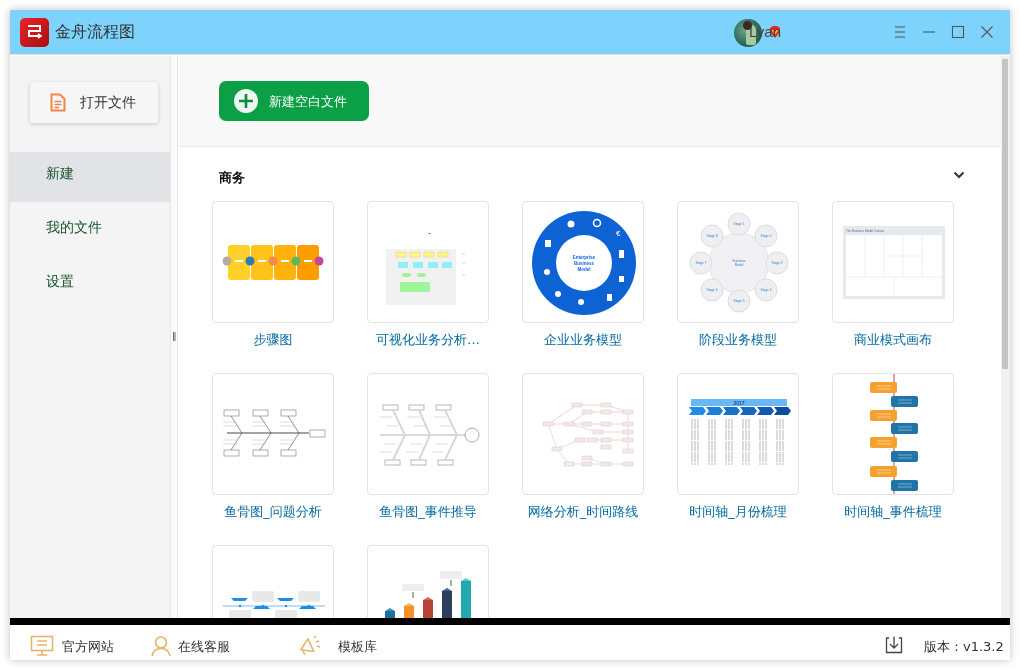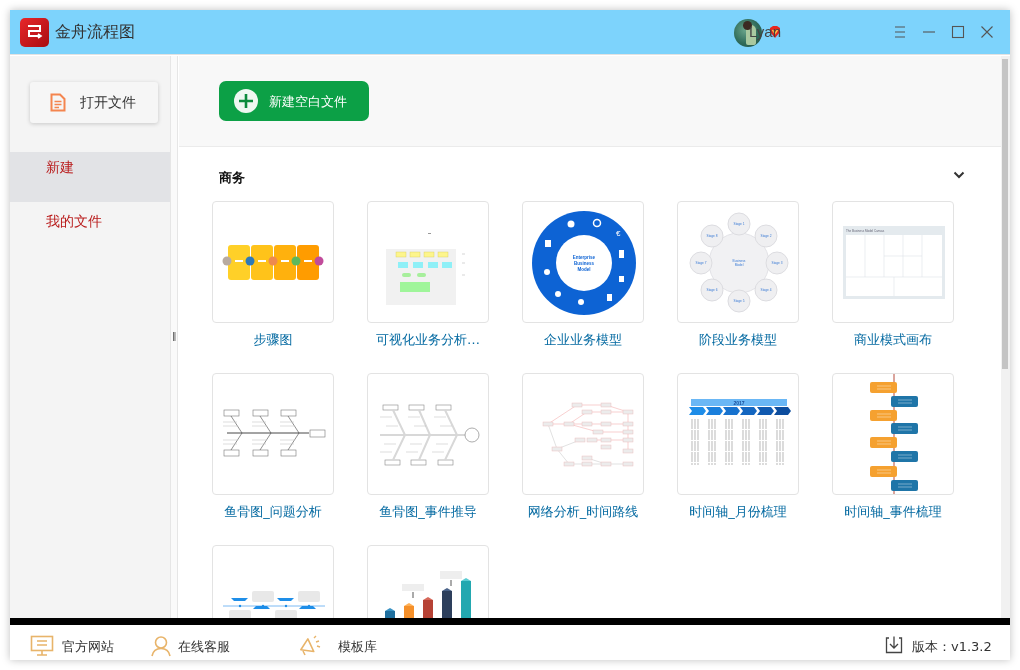--- a/index.html
+++ b/index.html
@@ -22,21 +22,21 @@
   .username { position: absolute; left: 739px; top: 13px; font-size: 15px; color: #444; font-family: "Liberation Sans", sans-serif; }
   .win-btn { position: absolute; top: 12px; width: 20px; height: 20px; }
   .win-btn svg { display: block; }
   
   .sidebar { position: absolute; left: 0; top: 46px; width: 160px; height: 562px; background: #f4f4f4; }
   .open-file-btn { position: absolute; left: 20px; top: 26px; width: 128px; height: 41px; background: #f6f6f6;
     border-radius: 3px; box-shadow: 0 1px 4px rgba(0,0,0,0.18); }
   .open-file-btn .icon { position: absolute; left: 20px; top: 11px; }
   .open-file-btn .label { position: absolute; left: 50px; top: 12px; font-size: 14px; color: #333; }
   .nav-item { position: absolute; left: 0; width: 160px; height: 50px; }
-  .nav-item .label { position: absolute; left: 36px; top: 7px; font-size: 14px; color: #b91c1c; }
+  .nav-item .label { position: absolute; left: 36px; top: 13px; font-size: 14px; color: #14532d; }
   .nav-item.active { background: #e2e3e6; }
   .splitter { position: absolute; left: 160px; top: 46px; width: 8px; height: 562px; background: #fafafa;
     border-left: 1px solid #e6e6e6; border-right: 1px solid #e6e6e6; }
   .splitter .grip { position: absolute; left: 1px; top: 276px; font-size: 9px; color: #444; line-height: 9px; }
   
   .main { position: absolute; left: 169px; top: 46px; width: 831px; height: 562px; background: #fff; }
   .top-strip { position: absolute; left: 0; top: 0; width: 822px; height: 91px; background: #f8f8f8; border-bottom: 1px solid #ebebeb; }
   .new-blank-btn { position: absolute; left: 40px; top: 25px; width: 150px; height: 40px; background: #0ca046;
     border-radius: 7px; }
   .new-blank-btn .plus { position: absolute; left: 15px; top: 8px; width: 24px; height: 24px; border-radius: 50%; background: #eef7f1; }
@@ -49,21 +49,21 @@
   .card .name { position: absolute; left: -14px; top: 130px; width: 150px; text-align: center; font-size: 13px; color: #0369a1;
     white-space: nowrap; overflow: hidden; text-overflow: ellipsis; }
   .scrollbar-track { position: absolute; left: 822px; top: 0; width: 9px; height: 562px; background: #f1f1f1; }
   .scrollbar-thumb { position: absolute; left: 1px; top: 3px; width: 6px; height: 310px; background: #c4c4c4; }
   
   .footer { position: absolute; left: 0; top: 608px; width: 1000px; height: 60px; background: #fff; border-top: 7px solid #000000; }
   .footer-item { position: absolute; top: 0; height: 42px; }
   .footer-item .icon { position: absolute; top: 10px; }
   .footer-item .label { position: absolute; top: 13px; font-size: 13px; color: #333; white-space: nowrap; }
   .version { position: absolute; left: 874px; top: 10px; }
-  .version .label { position: absolute; left: 28px; top: 3px; font-size: 13px; color: #333; white-space: nowrap; }
+  .version .label { position: absolute; left: 40px; top: 3px; font-size: 13px; color: #333; white-space: nowrap; }
 </style>
 </head>
 <body>
 
 <div class="window">
 
   <div class="titlebar">
     <div class="app-logo">
       <svg width="19" height="19" viewBox="0 0 19 19">
         <path d="M3 3 H15 V8 H4 V13 H16" fill="none" stroke="#fff" stroke-width="2"></path>
@@ -110,20 +110,23 @@
         <path d="M1.5 1.5 H10 L14.5 6 V17.5 H1.5 Z" fill="none" stroke="#f4854f" stroke-width="2"></path>
         <path d="M4.5 8.5H11.5M4.5 11.5H11.5M4.5 14.5H9" stroke="#f4854f" stroke-width="1.6"></path>
       </svg>
       <span class="label">打开文件</span>
     </div>
     <div class="nav-item active" style="top:96px">
       <span class="label">新建</span>
     </div>
     <div class="nav-item" style="top:150px">
       <span class="label">我的文件</span>
+    </div>
+    <div class="nav-item" style="top:204px">
+      <span class="label">设置</span>
     </div>
   </div>
   <div class="splitter">
     <span class="grip">‖</span>
   </div>
 
   <div class="main">
     <div class="top-strip">
       <div class="new-blank-btn">
         <div class="plus">

